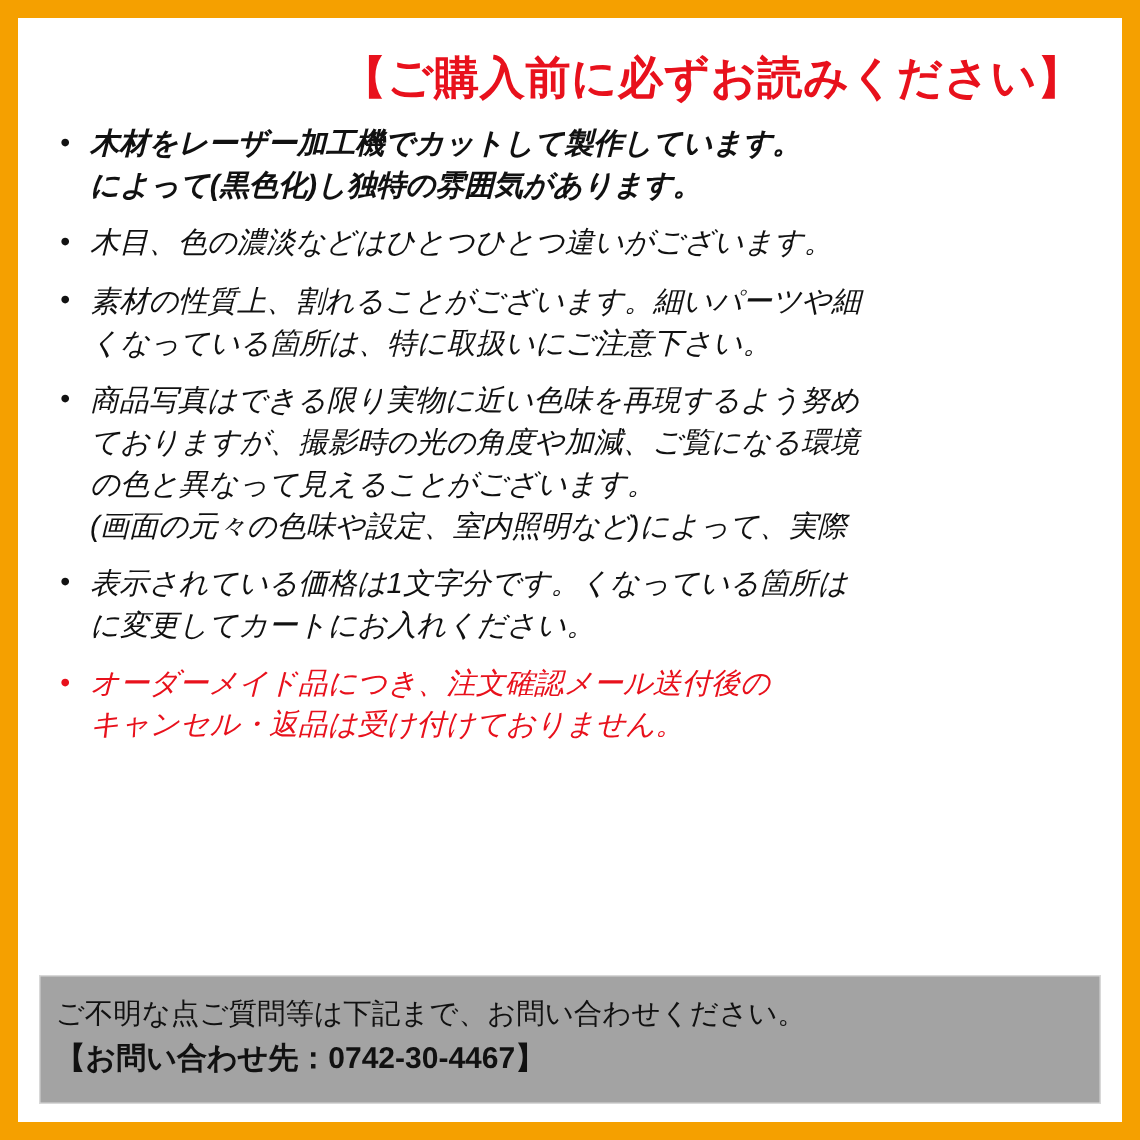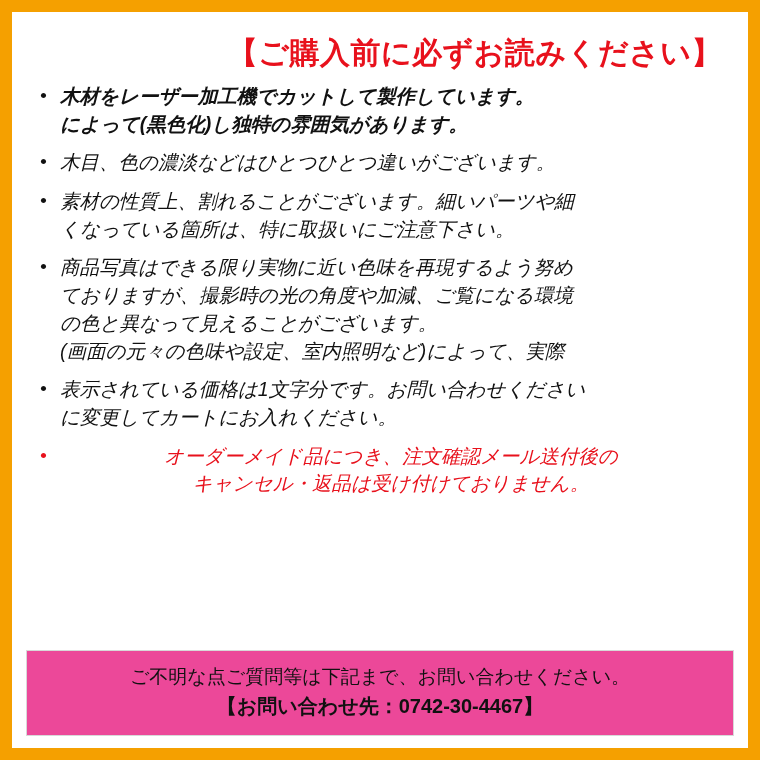--- a/index.html
+++ b/index.html
@@ -69,35 +69,33 @@
     content: "\2022";
     position: absolute;
     left: 2px;
     top: 0;
     font-size: 19px;
     line-height: 1.42;
     color: inherit;
   }
   ul.notes > li.red {
     color: #e8111c;
-    text-align: center;
   }
   .line { display: block; }
   .bold { font-weight: bold; }
 
   .footer {
     position: absolute;
     left: 26px;
     right: 26px;
     bottom: 24px;
-    background: #ec4899;
+    background: #a3a3a3;
     border: 1px solid #d8d8d8;
     padding: 12px 10px 14px 10px;
     box-sizing: border-box;
-    text-align: center;
   }
   .footer .f-line1 {
     font-size: 19px;
     color: #111111;
     line-height: 1.5;
     display: block;
   }
   .footer .f-line2 {
     font-size: 20px;
     color: #111111;
@@ -130,21 +128,21 @@
         <span class="line">素材の性質上、割れることがございます。細いパーツや細</span>
         <span class="line">くなっている箇所は、特に取扱いにご注意下さい。</span>
       </li>
       <li>
         <span class="line">商品写真はできる限り実物に近い色味を再現するよう努め</span>
         <span class="line">ておりますが、撮影時の光の角度や加減、ご覧になる環境</span>
         <span class="line">の色と異なって見えることがございます。</span>
         <span class="line">(画面の元々の色味や設定、室内照明など)によって、実際</span>
       </li>
       <li>
-        <span class="line">表示されている価格は1文字分です。お問い合わせください</span>
+        <span class="line">表示されている価格は1文字分です。くなっている箇所は</span>
         <span class="line">に変更してカートにお入れください。</span>
       </li>
       <li class="red">
         <span class="line">オーダーメイド品につき、注文確認メール送付後の</span>
         <span class="line">キャンセル・返品は受け付けておりません。</span>
       </li>
     </ul>
   </div>
 
   <div class="footer">

